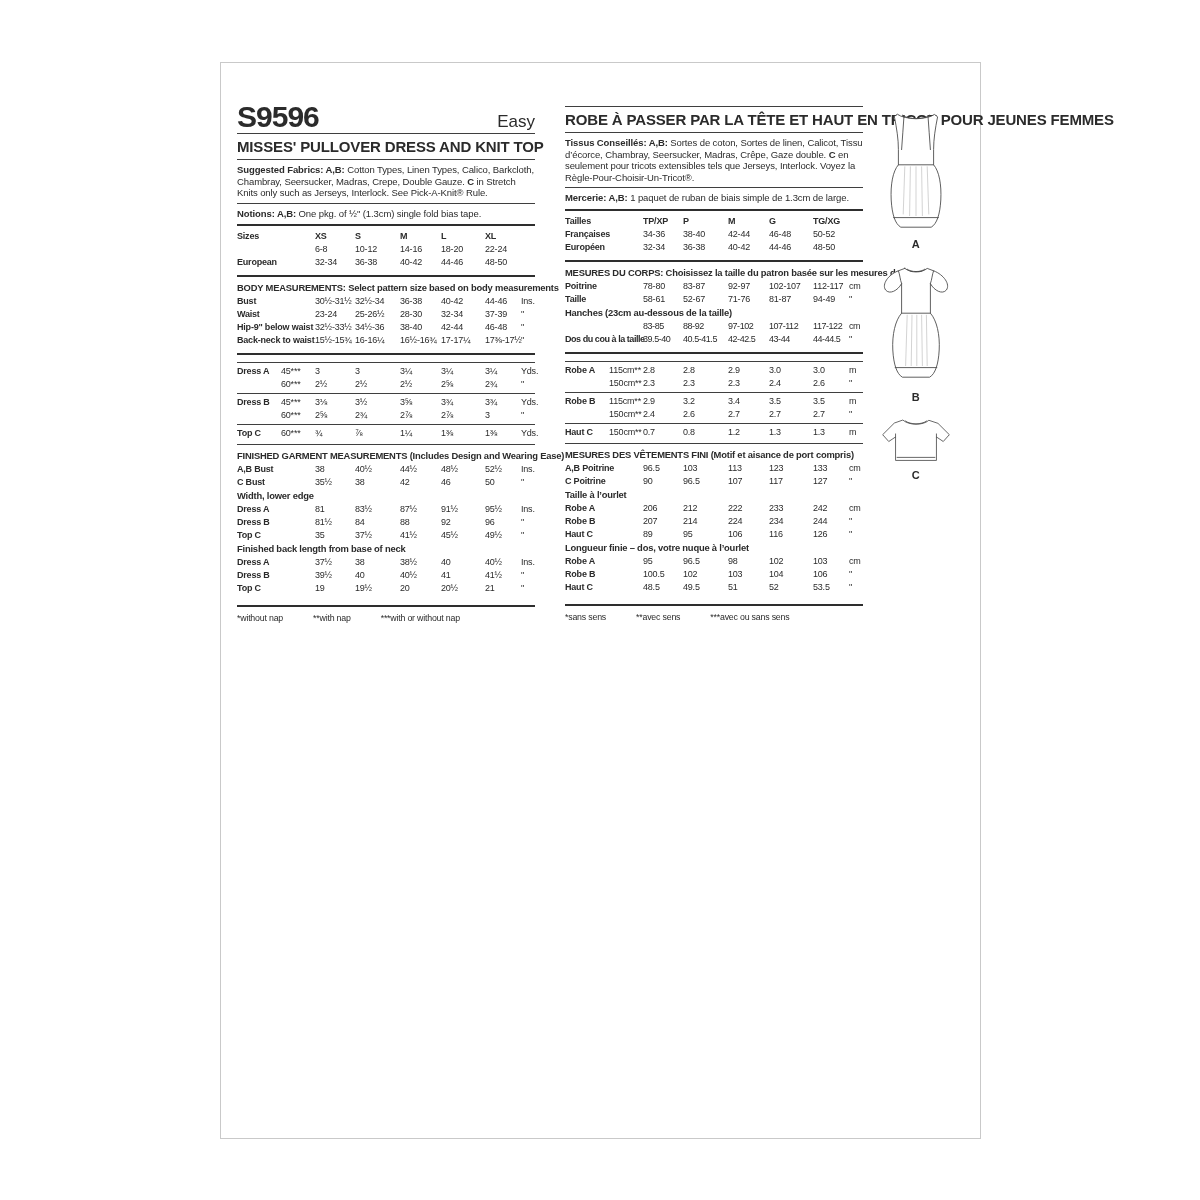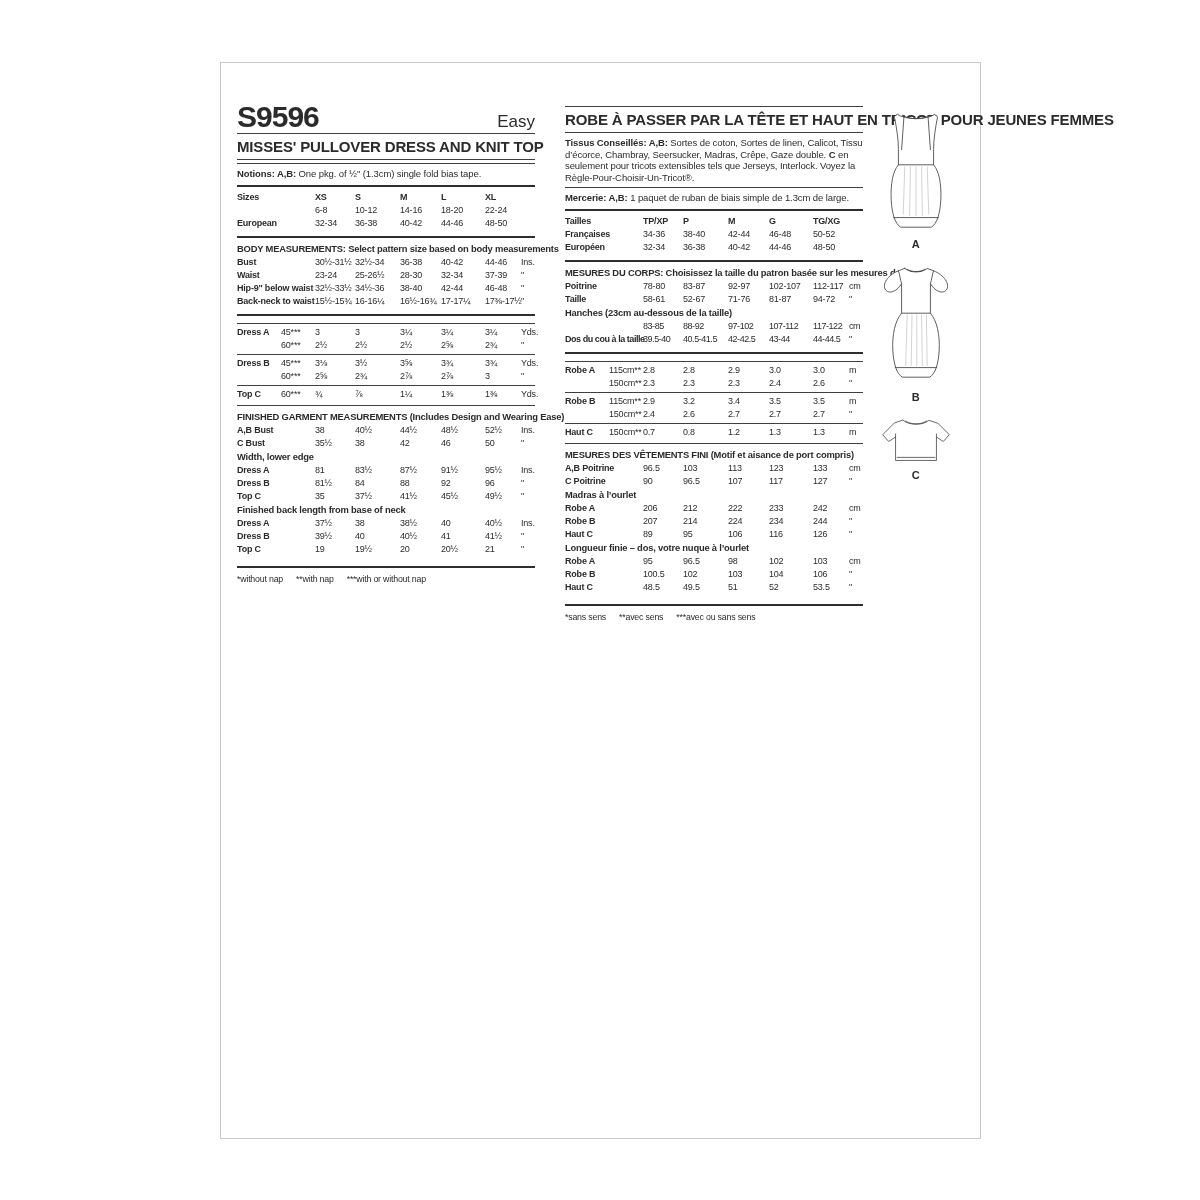--- a/index.html
+++ b/index.html
@@ -24,21 +24,21 @@
   .tbl { padding:1px 0 2px 0; }
   .tr { display:grid; line-height:13px; font-size:9px; letter-spacing:-0.2px; }
   .g7 { grid-template-columns:78px 40px 45px 41px 44px 36px 1fr; }
   .g8 { grid-template-columns:44px 34px 40px 45px 41px 44px 36px 1fr; }
   .tr > span { white-space:nowrap; overflow:visible; }
   .tr > span:first-child { font-weight:bold; }
   .tr.allb > span { font-weight:bold; }
   .ygroup { border-top:1.4px solid #3f3f3f; padding:2px 0; }
   .ygroup:first-child { border-top:1.6px solid #3f3f3f; }
   .yard-end { border-top:1.4px solid #3f3f3f; margin-top:0; }
-  .footnotes { display:flex; gap:13px; font-size:8.8px; letter-spacing:-0.2px; padding-top:3px; }
+  .footnotes { display:flex; gap:30px; font-size:8.8px; letter-spacing:-0.2px; padding-top:3px; }
 
   .views { position:absolute; right:13px; top:44px; width:102px; text-align:center; }
   .view { margin-bottom:12px; }
   .view-label { font-size:11px; font-weight:bold; margin-top:1px; letter-spacing:0.5px; }
   .view svg { display:block; margin:0 auto; }
   .ln { fill:none; stroke:#4a4a4a; stroke-width:1.1; stroke-linejoin:round; stroke-linecap:round; }
   .ln2 { fill:#ffffff; stroke:#4a4a4a; stroke-width:1.1; stroke-linejoin:round; stroke-linecap:round; }
   .gather { fill:none; stroke:#9a9a9a; stroke-width:0.55; }
 </style>
 </head>
@@ -47,20 +47,21 @@
 <div class="sheet">
 
   <div class="col col-en">
     <div class="numrow">
       <span class="patnum">S9596</span>
       <span class="difficulty">Easy</span>
     </div>
     <hr class="rule">
     <div class="col-title">MISSES' PULLOVER DRESS AND KNIT TOP</div>
     <hr class="rule">
+    <div class="para"><b>Suggested Fabrics: A,B:</b><span> Cotton Types, Linen Types, Calico, Barkcloth, Chambray, Seersucker, Madras, Crepe, Double Gauze. </span><b>C</b><span> in Stretch Knits only such as Jerseys, Interlock. See Pick-A-Knit® Rule.</span></div>
     <hr class="rule">
     <div class="para"><b>Notions: A,B:</b><span> One pkg. of ½" (1.3cm) single fold bias tape.</span></div>
     <hr class="rule2">
 
     <div class="tbl">
       <div class="tr g7 allb">
         <span>Sizes</span>
         <span>XS</span>
         <span>S</span>
         <span>M</span>
@@ -323,21 +324,21 @@
           <span>102-107</span>
           <span>112-117</span>
           <span>cm</span>
         </div>
         <div class="tr g7">
           <span>Taille</span>
           <span>58-61</span>
           <span>52-67</span>
           <span>71-76</span>
           <span>81-87</span>
-          <span>94-72</span>
+          <span>94-49</span>
           <span>"</span>
         </div>
       <div class="sect-head">Hanches (23cm au-dessous de la taille)</div>
       <div class="tr g7" style="letter-spacing:-0.45px;">
           <span></span>
           <span>83-85</span>
           <span>88-92</span>
           <span>97-102</span>
           <span>107-112</span>
           <span>117-122</span>
@@ -428,21 +429,21 @@
         </div>
         <div class="tr g7">
           <span>C Poitrine</span>
           <span>90</span>
           <span>96.5</span>
           <span>107</span>
           <span>117</span>
           <span>127</span>
           <span>"</span>
         </div>
-      <div class="sect-head">Madras à l’ourlet</div>
+      <div class="sect-head">Taille à l’ourlet</div>
       <div class="tr g7">
           <span>Robe A</span>
           <span>206</span>
           <span>212</span>
           <span>222</span>
           <span>233</span>
           <span>242</span>
           <span>cm</span>
         </div>
         <div class="tr g7">

